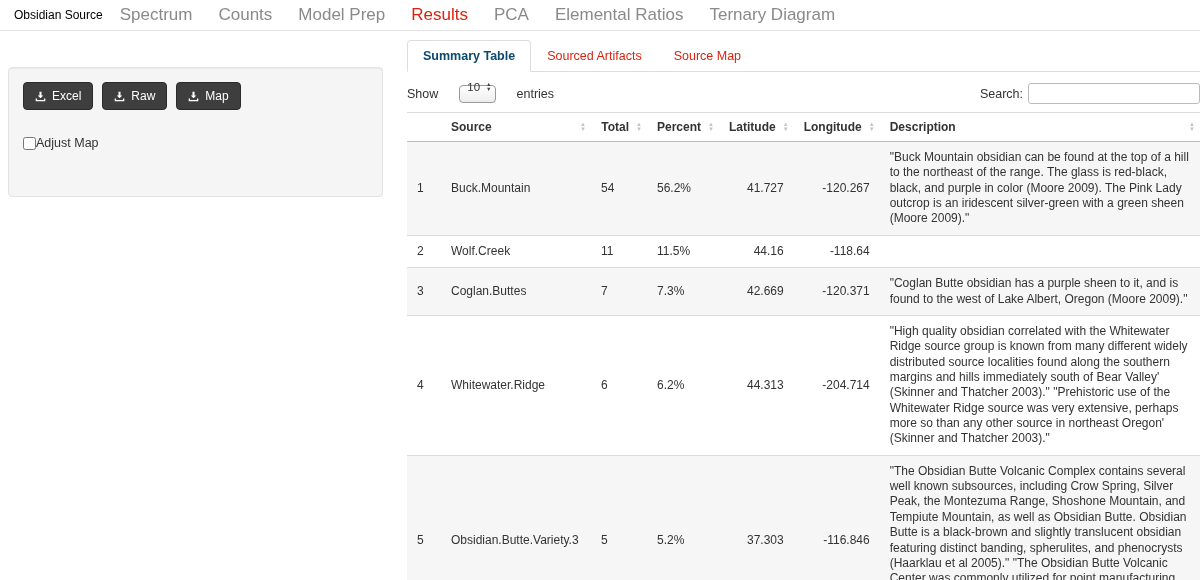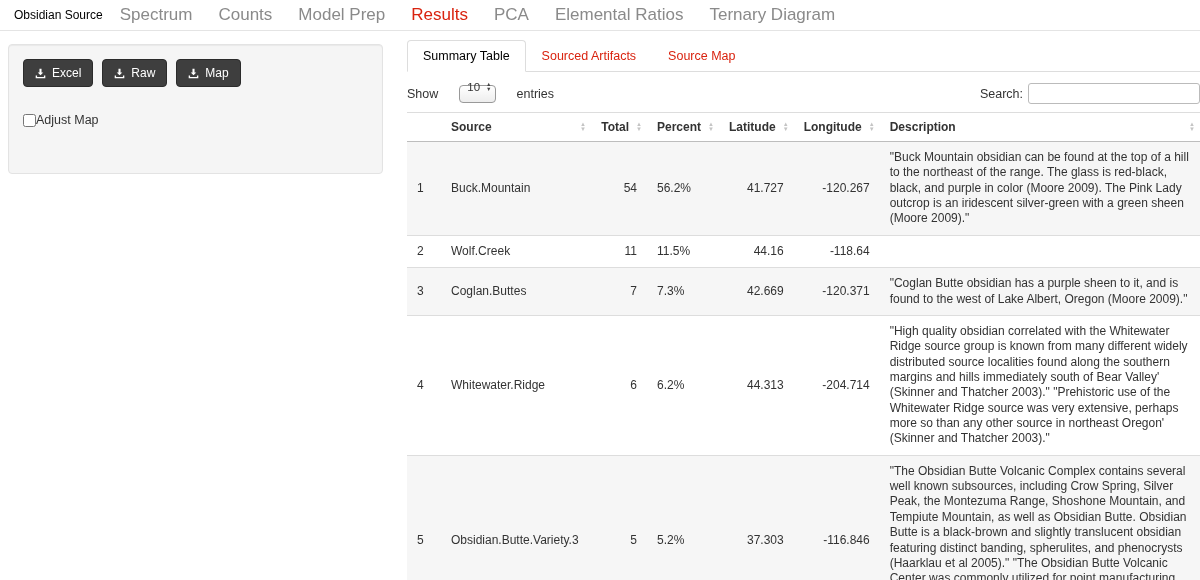--- a/index.html
+++ b/index.html
@@ -11,40 +11,40 @@
   }
 
   
   .navbar { display:flex; align-items:center; height:31px; padding-left:14px; border-bottom:1px solid #e4e4e4; background:#fff; }
   .brand { font-size:12px; color:#000000; margin-right:4px; white-space:nowrap; }
   .nav-item { font-size:17px; color:#8a8a8a; padding:0 13px; cursor:pointer; white-space:nowrap; }
   .nav-item.active { color:#d9230f; }
 
   
   .sidebar {
-    position:absolute; left:8px; top:44px; width:375px; height:130px;
+    position:absolute; left:8px; top:67px; width:375px; height:130px;
     padding:14px; background:#f5f5f5; border:1px solid #e3e3e3; border-radius:4px;
     box-shadow: inset 0 1px 1px rgba(0,0,0,.05);
   }
   .btn-row { display:flex; gap:9px; }
   .btn {
     display:inline-flex; align-items:center; gap:6px;
     background:#3e3e3e; color:#fff; border:1px solid #2b2b2b; border-radius:4px;
     font-size:12px; padding:6px 11px; cursor:pointer; font-family:inherit;
   }
   .btn svg { display:block; }
   .checkbox-row { margin-top:26px; display:flex; align-items:center; font-size:12.5px; color:#333; cursor:pointer; }
   .checkbox-row input { width:13px; height:13px; margin:0; }
 
   
   .main { position:absolute; left:407px; top:40px; width:793px; }
 
   .tabs { display:flex; border-bottom:1px solid #ddd; }
   .tab { font-size:12.5px; padding:8px 15px; color:#d9230f; cursor:pointer; border:1px solid transparent; margin-bottom:-1px; white-space:nowrap; }
-  .tab.active { color:#000000; background:#fff; border:1px solid #ddd; border-bottom:1px solid #fff; border-radius:4px 4px 0 0; }
+  .tab.active { color:#0c4a6e; background:#fff; border:1px solid #ddd; border-bottom:1px solid #fff; border-radius:4px 4px 0 0;font-weight:bold; }
 
   .controls { display:flex; justify-content:space-between; align-items:center; margin-top:11px; font-size:12.5px; }
   .length { display:flex; align-items:center; gap:21px; }
   .select-box {
     display:inline-flex; align-items:center; gap:6px; cursor:pointer;
     border:1px solid #999; border-radius:4px; padding:1px 3px 15px 7px;
     background:linear-gradient(#fff,#ededed); font-size:11.5px; height:18px;
   }
   .stepper, .sort { display:flex; flex-direction:column; font-style:normal; }
   .stepper i { font-style:normal; font-size:5.5px; line-height:5px; color:#444; }
@@ -57,21 +57,21 @@
     position:relative; font-weight:bold; text-align:left;
     padding:7px 18px 7px 10px; border-top:1px solid #ddd; border-bottom:1px solid #bdbdbd;
     cursor:pointer; white-space:nowrap;
   }
   .sort { position:absolute; right:5px; top:50%; transform:translateY(-50%); }
   .sort i { font-style:normal; font-size:6px; line-height:5px; color:#c4c4c4; }
   tbody td { padding:8px 10px; border-top:1px solid #ddd; vertical-align:middle; line-height:1.28; }
   tbody tr.odd { background:#f6f6f6; }
   .c-num  { width:34px; }
   .c-source { width:150px; }
-  .c-total { width:56px; text-align:right; }
+  .c-total { width:56px; text-align:left; }
   .c-percent { width:66px; }
   .c-lat { width:72px; text-align:right; }
   .c-long { width:80px; text-align:right; }
   th.c-total, th.c-lat, th.c-long { text-align:right; }
 </style>
 </head>
 <body>
 
 <div class="navbar">
   <div class="brand">Obsidian Source</div>

